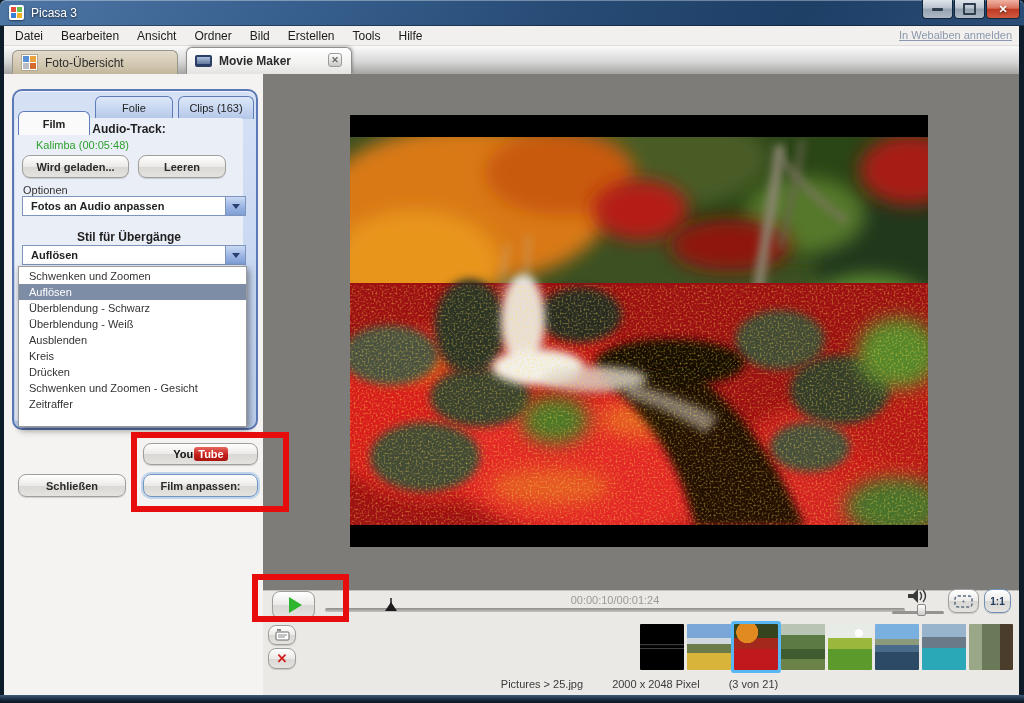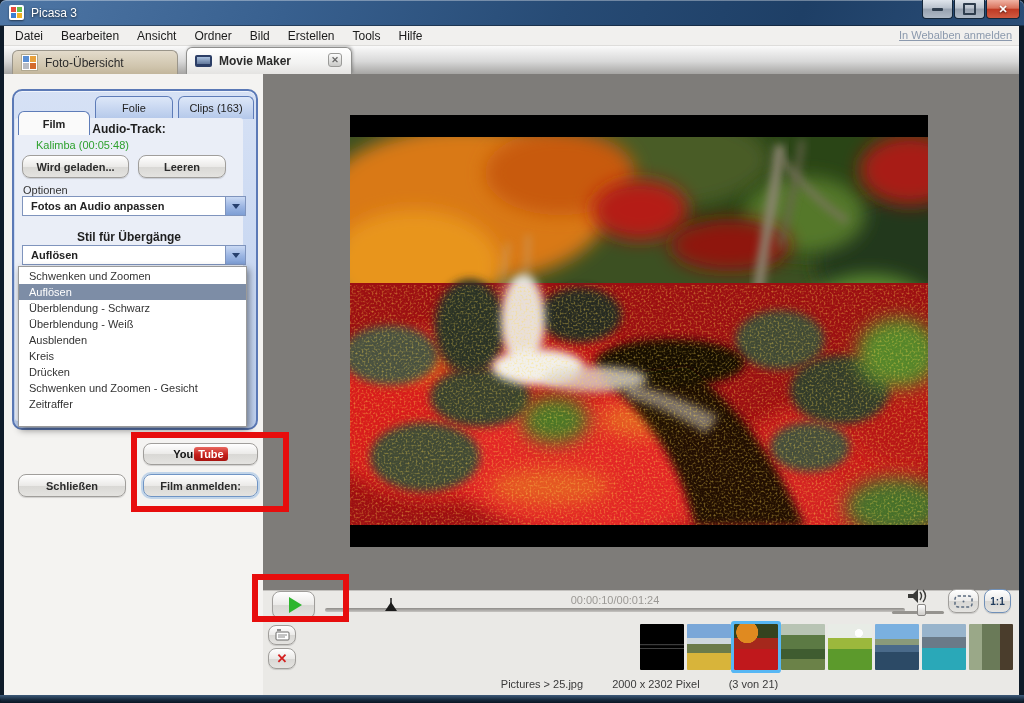--- a/index.html
+++ b/index.html
@@ -242,21 +242,21 @@
   <div class="row">Kreis</div>
   <div class="row">Drücken</div>
   <div class="row">Schwenken und Zoomen - Gesicht</div>
   <div class="row">Zeitraffer</div>
 </div>
 
 <div class="abs btn btn-youtube">
   <span class="yt-you">You</span>
   <span class="yt-tube">Tube</span>
 </div>
-<div class="abs btn btn-create">Film anmelden:</div>
+<div class="abs btn btn-create">Film anpassen:</div>
 <div class="abs btn btn-close">Schließen</div>
 
 <div class="abs preview">
   <svg width="578" height="432" viewBox="0 0 578 432">
     <defs>
       <clipPath id="ph">
           <rect x="0" y="22" width="578" height="388"></rect>
         </clipPath>
       <filter id="b8" x="-40%" y="-40%" width="180%" height="180%">
           <feGaussianBlur stdDeviation="9"></feGaussianBlur>
@@ -370,18 +370,18 @@
 <div class="abs thumb t2" style="left:687px"></div>
 <div class="abs thumb t3 selected" style="left:734px"></div>
 <div class="abs thumb t4" style="left:781px"></div>
 <div class="abs thumb t5" style="left:828px"></div>
 <div class="abs thumb t6" style="left:875px"></div>
 <div class="abs thumb t7" style="left:922px"></div>
 <div class="abs thumb t8" style="left:969px"></div>
 
 <div class="abs statusbar">
   <span>Pictures &gt; 25.jpg</span>
-  <span>2000 x 2302 Pixel</span>
+  <span>2000 x 2048 Pixel</span>
   <span>(3 von 21)</span>
 </div>
 
 <div class="abs redrect rr1"></div>
 <div class="abs redrect rr2"></div>
 
 </body></html>

